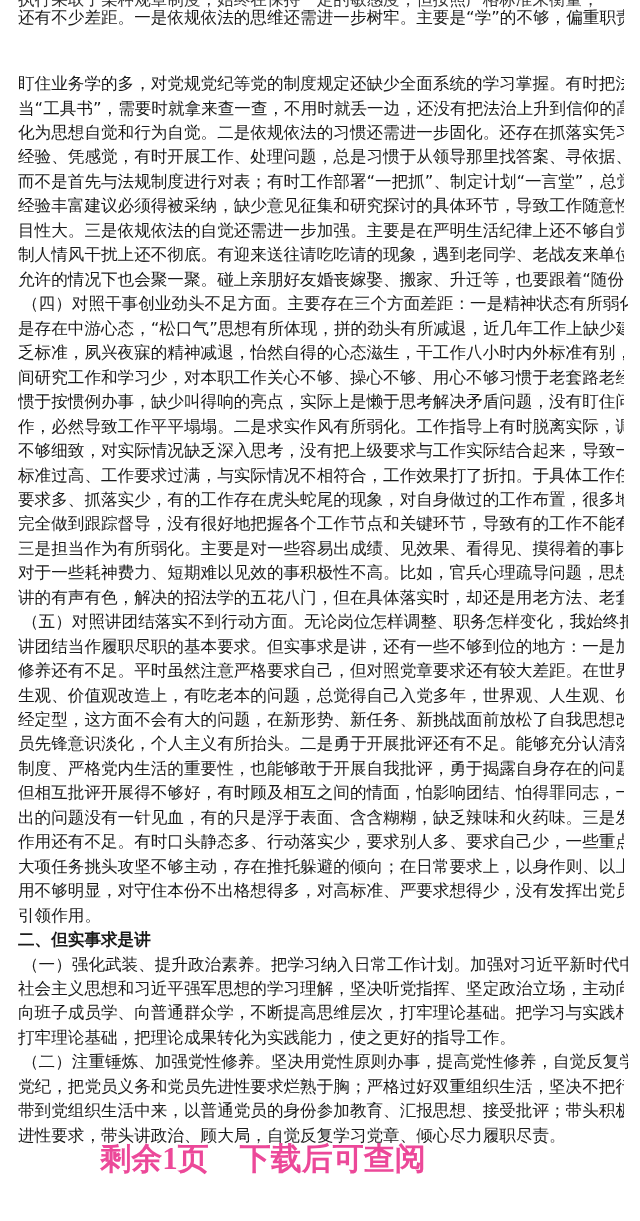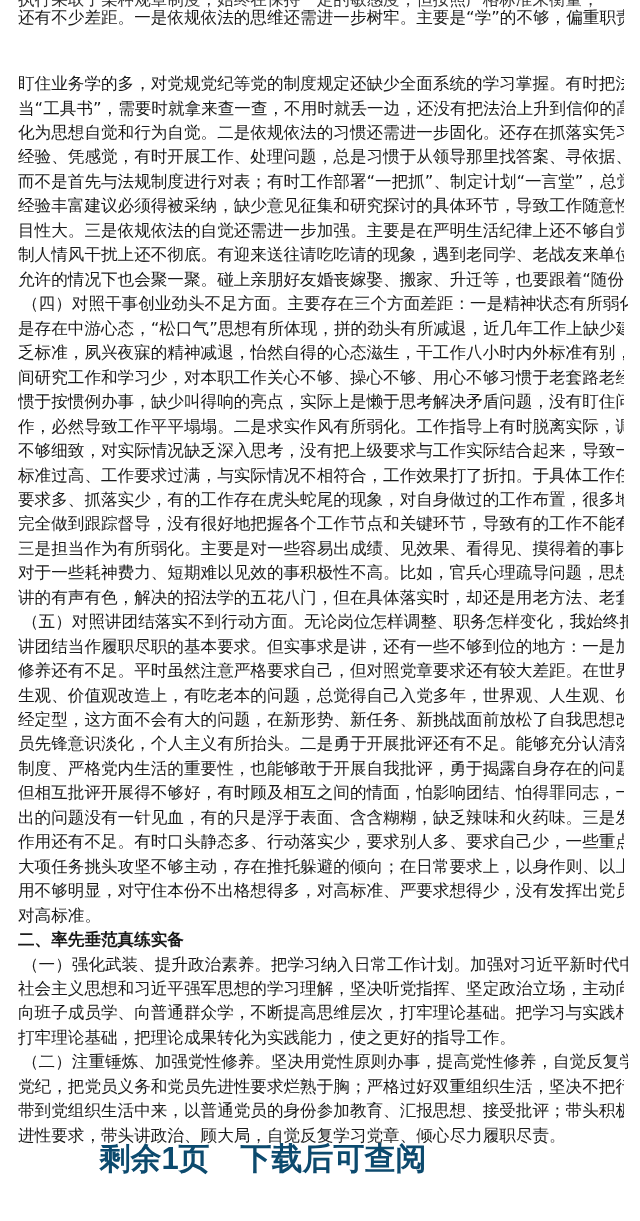--- a/index.html
+++ b/index.html
@@ -35,24 +35,24 @@
     }
     .line.indent { left: 22px; }
     .line.heading { font-weight: bold; }
     .line.cut { top: -12px; color: #333; }
     .footer-note {
       position: absolute;
       left: 0;
       width: 526px;
       top: 1138px;
       text-align: center;
-      font-family: Liberation Sans, sans-serif;
+      font-family: Liberation Serif, serif;
       font-weight: bold;
       font-size: 31px;
-      color: #0c4a6e;
+      color: #ec4899;
       letter-spacing: 0px;
       white-space: pre;
     }
   </style>
 </head>
 <body>
 
 <div class="page">
   <div class="line cut">执行采取了某种规章制度，始终在保持一定的敏感度，但按照严格标准来衡量，</div>
   <div class="line" style="top:6px">还有不少差距。一是依规依法的思维还需进一步树牢。主要是“学”的不够，偏重职责学的多、</div>
@@ -84,22 +84,22 @@
       <div class="line" style="top: 659px;">修养还有不足。平时虽然注意严格要求自己，但对照党章要求还有较大差距。在世界观、人</div>
       <div class="line" style="top: 684px;">生观、价值观改造上，有吃老本的问题，总觉得自己入党多年，世界观、人生观、价值观已</div>
       <div class="line" style="top: 708px;">经定型，这方面不会有大的问题，在新形势、新任务、新挑战面前放松了自我思想改造，党</div>
       <div class="line" style="top: 732px;">员先锋意识淡化，个人主义有所抬头。二是勇于开展批评还有不足。能够充分认清落实组织</div>
       <div class="line" style="top: 757px;">制度、严格党内生活的重要性，也能够敢于开展自我批评，勇于揭露自身存在的问题不足，</div>
       <div class="line" style="top: 781px;">但相互批评开展得不够好，有时顾及相互之间的情面，怕影响团结、怕得罪同志，一些该指</div>
       <div class="line" style="top: 806px;">出的问题没有一针见血，有的只是浮于表面、含含糊糊，缺乏辣味和火药味。三是发挥表率</div>
       <div class="line" style="top: 830px;">作用还有不足。有时口头静态多、行动落实少，要求别人多、要求自己少，一些重点工作、</div>
       <div class="line" style="top: 855px;">大项任务挑头攻坚不够主动，存在推托躲避的倾向；在日常要求上，以身作则、以上率下作</div>
       <div class="line" style="top: 879px;">用不够明显，对守住本份不出格想得多，对高标准、严要求想得少，没有发挥出党员的示范</div>
-      <div class="line" style="top: 904px;">对高标准。</div>
-      <div class="line heading" style="top: 928px;">二、率先垂范真练实备</div>
+      <div class="line" style="top: 904px;">引领作用。</div>
+      <div class="line heading" style="top: 928px;">二、但实事求是讲</div>
       <div class="line indent" style="top: 953px;">（一）强化武装、提升政治素养。把学习纳入日常工作计划。加强对习近平新时代中国特色</div>
       <div class="line" style="top: 977px;">社会主义思想和习近平强军思想的学习理解，坚决听党指挥、坚定政治立场，主动向书本学、</div>
       <div class="line" style="top: 1001px;">向班子成员学、向普通群众学，不断提高思维层次，打牢理论基础。把学习与实践相结合，</div>
       <div class="line" style="top: 1026px;">打牢理论基础，把理论成果转化为实践能力，使之更好的指导工作。</div>
       <div class="line indent" style="top: 1050px;">（二）注重锤炼、加强党性修养。坚决用党性原则办事，提高党性修养，自觉反复学习党章、</div>
       <div class="line" style="top: 1075px;">党纪，把党员义务和党员先进性要求烂熟于胸；严格过好双重组织生活，坚决不把行政身份</div>
       <div class="line" style="top: 1099px;">带到党组织生活中来，以普通党员的身份参加教育、汇报思想、接受批评；带头积极践行先</div>
       <div class="line" style="top: 1124px;">进性要求，带头讲政治、顾大局，自觉反复学习党章、倾心尽力履职尽责。</div>
     </div>
   <div class="footer-note">剩余1页　下载后可查阅</div>

